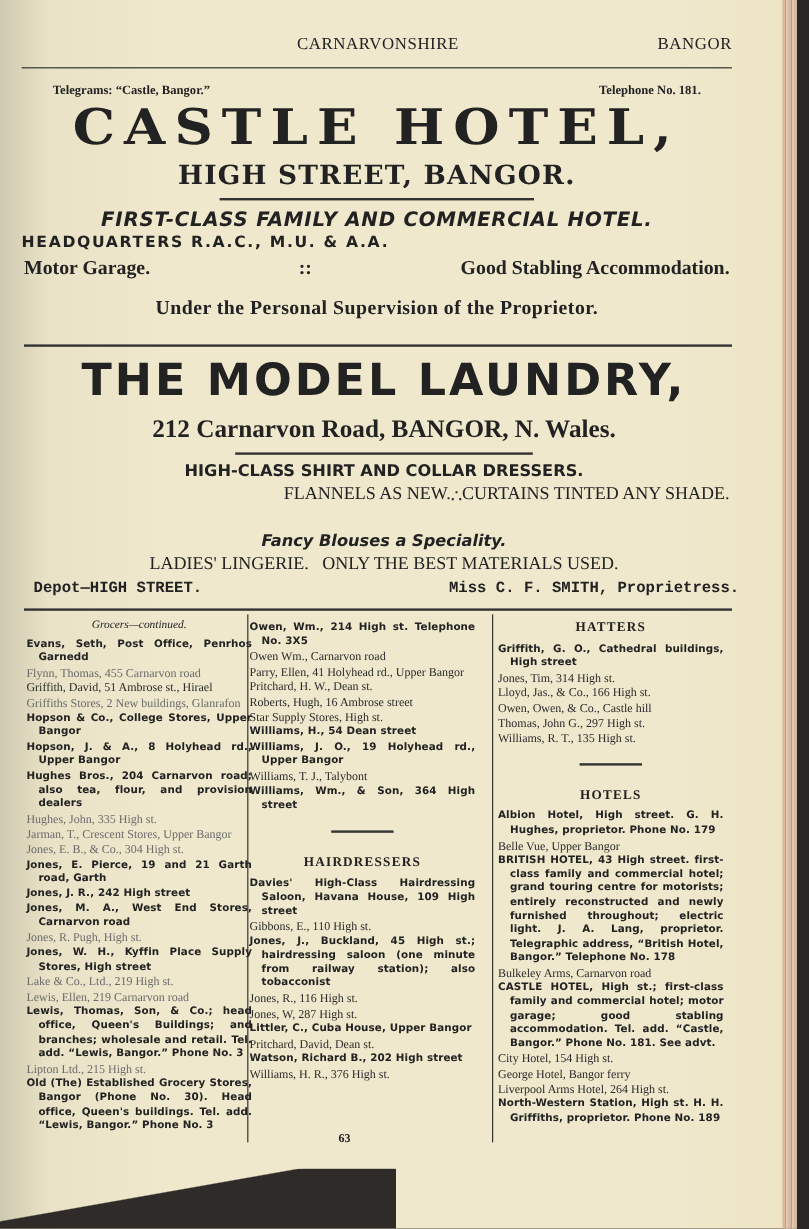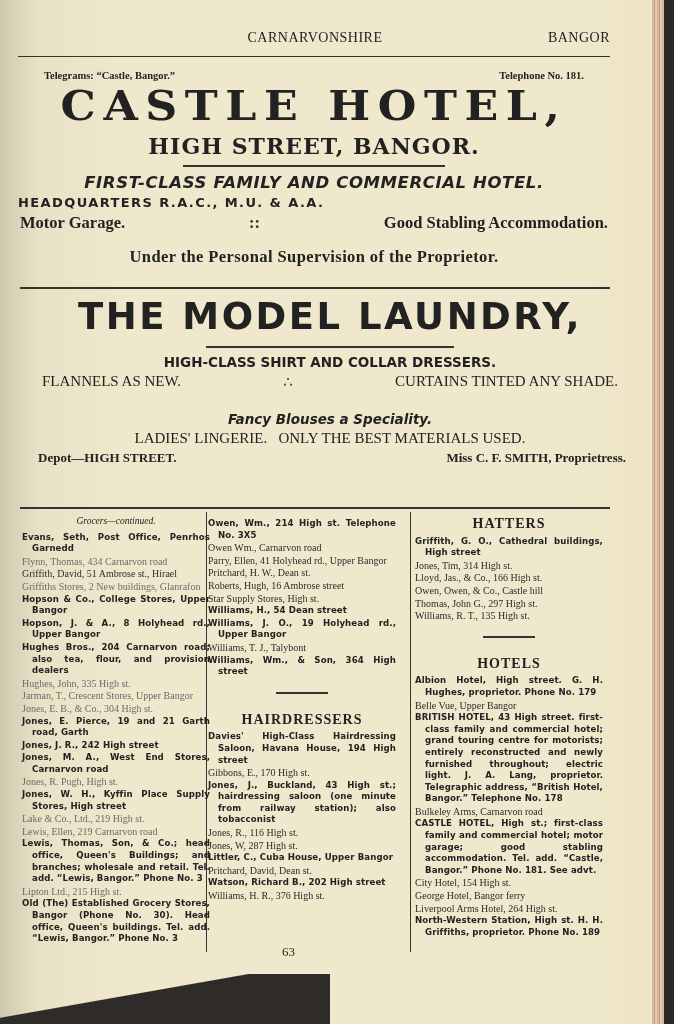--- a/index.html
+++ b/index.html
@@ -52,50 +52,50 @@
     font-size: 13px; letter-spacing: 1.4px; margin-top: 3px;
   }
   .castle .garage-row {
     display: flex; justify-content: space-between; font-size: 16.5px; margin-top: 3px;
     font-family: "Liberation Serif", serif; font-weight: bold; padding: 0 2px; text-align: center;
   }
   .castle .supervision {
     text-align: center; font-size: 16.5px; font-weight: bold; margin-top: 14px; letter-spacing: 0.4px;
   }
 
-  .laundry { position: absolute; left: 34px; top: 295px; width: 592px; }
+  .laundry { position: absolute; left: 24px; top: 295px; width: 592px; }
   .laundry .title {
     text-align: center; font-family: "DejaVu Sans", sans-serif; font-weight: bold;
     font-size: 37px; letter-spacing: 2.5px; line-height: 44px;
   }
   .laundry .address {
     text-align: center; font-family: "Liberation Serif", serif; font-weight: bold;
     font-size: 21px; margin-top: 6px;
   }
   .laundry .short-rule { width: 248px; height: 2px; background: #333; margin: 7px auto 6px; }
   .laundry .dressers { text-align: center; font-family: "DejaVu Sans", sans-serif; font-weight: bold; font-size: 13.5px; }
-  .laundry .flannels-row { display: flex; justify-content: space-between; font-size: 15px; margin-top: 3px; padding: 0 8px; }
+  .laundry .flannels-row { display: flex; justify-content: flex-end; font-size: 15px; margin-top: 3px; padding: 0 8px; }
   .laundry .fancy { text-align: center; font-family: "DejaVu Sans", sans-serif; font-weight: bold; font-style: italic; font-size: 13.5px; margin-top: 20px; }
   .laundry .lingerie { text-align: center; font-size: 15px; margin-top: 3px; }
-  .laundry .depot-row { display: flex; justify-content: space-between; font-family: Liberation Serif, serif; font-weight: bold; font-size: 13px; margin-top: 3px; padding: 0 0 0 4px; }
+  .laundry .depot-row { display: flex; justify-content: space-between; font-family: Liberation Mono, monospace; font-weight: bold; font-size: 13px; margin-top: 3px; padding: 0 0 0 4px; }
 
   .columns { position: absolute; top: 512px; left: 18px; width: 592px; height: 440px; }
   .col { position: absolute; top: 0; width: 188px; font-size: 9.4px; line-height: 11.6px; }
   .col1 { left: 4px; }
   .col2 { left: 190px; }
   .col3 { left: 397px; }
   .vline { position: absolute; top: 0; width: 1px; background: #333; }
   .entry { padding-left: 10px; text-indent: -10px; text-align: justify; margin-bottom: 1px; }
   .entry.bold { font-family: "DejaVu Sans", sans-serif; font-weight: bold; font-size: 8.6px; letter-spacing: 0.1px; }
   .entry.plain { font-family: "Liberation Serif", serif; font-size: 10px; color: #2b2b2b; }
   .entry.faint { color: #6b6b6b; }
   .sub-head { text-align: center; font-style: italic; font-size: 9.5px; margin: 4px 0 4px; }
-  .sec-head { text-align: center; font-family: "Liberation Serif", serif; font-weight: bold; font-size: 14px; letter-spacing: 1px; margin: 4px 0 6px; }
+  .sec-head { text-align: center; font-family: "Liberation Serif", serif; font-weight: bold; font-size: 11px; letter-spacing: 1px; margin: 4px 0 6px; }
   .sec-rule { width: 52px; height: 2px; background: #333; margin: 14px auto 20px; }
-  .page-num { position: absolute; left: 282px; top: 944px; font-size: 13px; }
+  .page-num { position: absolute; left: 282px; top: 944px; font-size: 10px; font-weight: bold; }
 </style>
 </head>
 <body>
 
 <div class="page">
 
   <div class="running-head">
     <div class="center">CARNARVONSHIRE</div>
     <div class="right">BANGOR</div>
   </div>
@@ -116,20 +116,21 @@
       <span>::</span>
       <span>Good Stabling Accommodation.</span>
     </div>
     <div class="supervision">Under the Personal Supervision of the Proprietor.</div>
   </div>
 
   <div class="rule" style="left:20px; top:287px; width:590px; height:2px;"></div>
 
   <div class="laundry">
     <div class="title">THE MODEL LAUNDRY,</div>
+    <div class="address">212 Carnarvon Road, BANGOR, N. Wales.</div>
     <div class="short-rule"></div>
     <div class="dressers">HIGH-CLASS SHIRT AND COLLAR DRESSERS.</div>
     <div class="flannels-row">
       <span>FLANNELS AS NEW.</span>
       <span>∴</span>
       <span>CURTAINS TINTED ANY SHADE.</span>
     </div>
     <div class="fancy">Fancy Blouses a Speciality.</div>
     <div class="lingerie" style="white-space:pre;text-align:center;">LADIES' LINGERIE.   ONLY THE BEST MATERIALS USED.</div>
     <div class="depot-row">
@@ -141,21 +142,21 @@
   <div class="rule" style="left:20px; top:507px; width:590px; height:2px;"></div>
 
   <div class="columns">
     <div class="vline" style="left:188px; height:440px;"></div>
     <div class="vline" style="left:392px; height:440px;"></div>
 
     <div class="col col1" id="col1">
       <div class="sub-head">Grocers—continued.</div>
       <div id="col1-list">
           <div class="entry bold">Evans, Seth, Post Office, Penrhos Garnedd</div>
-          <div class="entry plain faint">Flynn, Thomas, 434 Carnarvon road</div>
+          <div class="entry plain faint">Flynn, Thomas, 455 Carnarvon road</div>
           <div class="entry plain">Griffith, David, 51 Ambrose st., Hirael</div>
           <div class="entry plain faint">Griffiths Stores, 2 New buildings, Glanrafon</div>
           <div class="entry bold">Hopson &amp; Co., College Stores, Upper Bangor</div>
           <div class="entry bold">Hopson, J. &amp; A., 8 Holyhead rd., Upper Bangor</div>
           <div class="entry bold">Hughes Bros., 204 Carnarvon road; also tea, flour, and provision dealers</div>
           <div class="entry plain faint">Hughes, John, 335 High st.</div>
           <div class="entry plain faint">Jarman, T., Crescent Stores, Upper Bangor</div>
           <div class="entry plain faint">Jones, E. B., &amp; Co., 304 High st.</div>
           <div class="entry bold">Jones, E. Pierce, 19 and 21 Garth road, Garth</div>
           <div class="entry bold">Jones, J. R., 242 High street</div>
@@ -179,23 +180,23 @@
           <div class="entry plain">Roberts, Hugh, 16 Ambrose street</div>
           <div class="entry plain">Star Supply Stores, High st.</div>
           <div class="entry bold">Williams, H., 54 Dean street</div>
           <div class="entry bold">Williams, J. O., 19 Holyhead rd., Upper Bangor</div>
           <div class="entry plain">Williams, T. J., Talybont</div>
           <div class="entry bold">Williams, Wm., &amp; Son, 364 High street</div>
         </div>
       <div class="sec-rule"></div>
       <div class="sec-head">HAIRDRESSERS</div>
       <div id="col2-sec">
-          <div class="entry bold">Davies' High-Class Hairdressing Saloon, Havana House, 194 High street</div>
-          <div class="entry plain">Gibbons, E., 170 High st.</div>
-          <div class="entry bold">Jones, J., Buckland, 43 High st.; hairdressing saloon (one minute from railway station); also tobacconist</div>
+          <div class="entry bold">Davies' High-Class Hairdressing Saloon, Havana House, 109 High street</div>
+          <div class="entry plain">Gibbons, E., 110 High st.</div>
+          <div class="entry bold">Jones, J., Buckland, 45 High st.; hairdressing saloon (one minute from railway station); also tobacconist</div>
           <div class="entry plain">Jones, R., 116 High st.</div>
           <div class="entry plain">Jones, W, 287 High st.</div>
           <div class="entry bold">Littler, C., Cuba House, Upper Bangor</div>
           <div class="entry plain">Pritchard, David, Dean st.</div>
           <div class="entry bold">Watson, Richard B., 202 High street</div>
           <div class="entry plain">Williams, H. R., 376 High st.</div>
         </div>
     </div>
 
     <div class="col col3">

